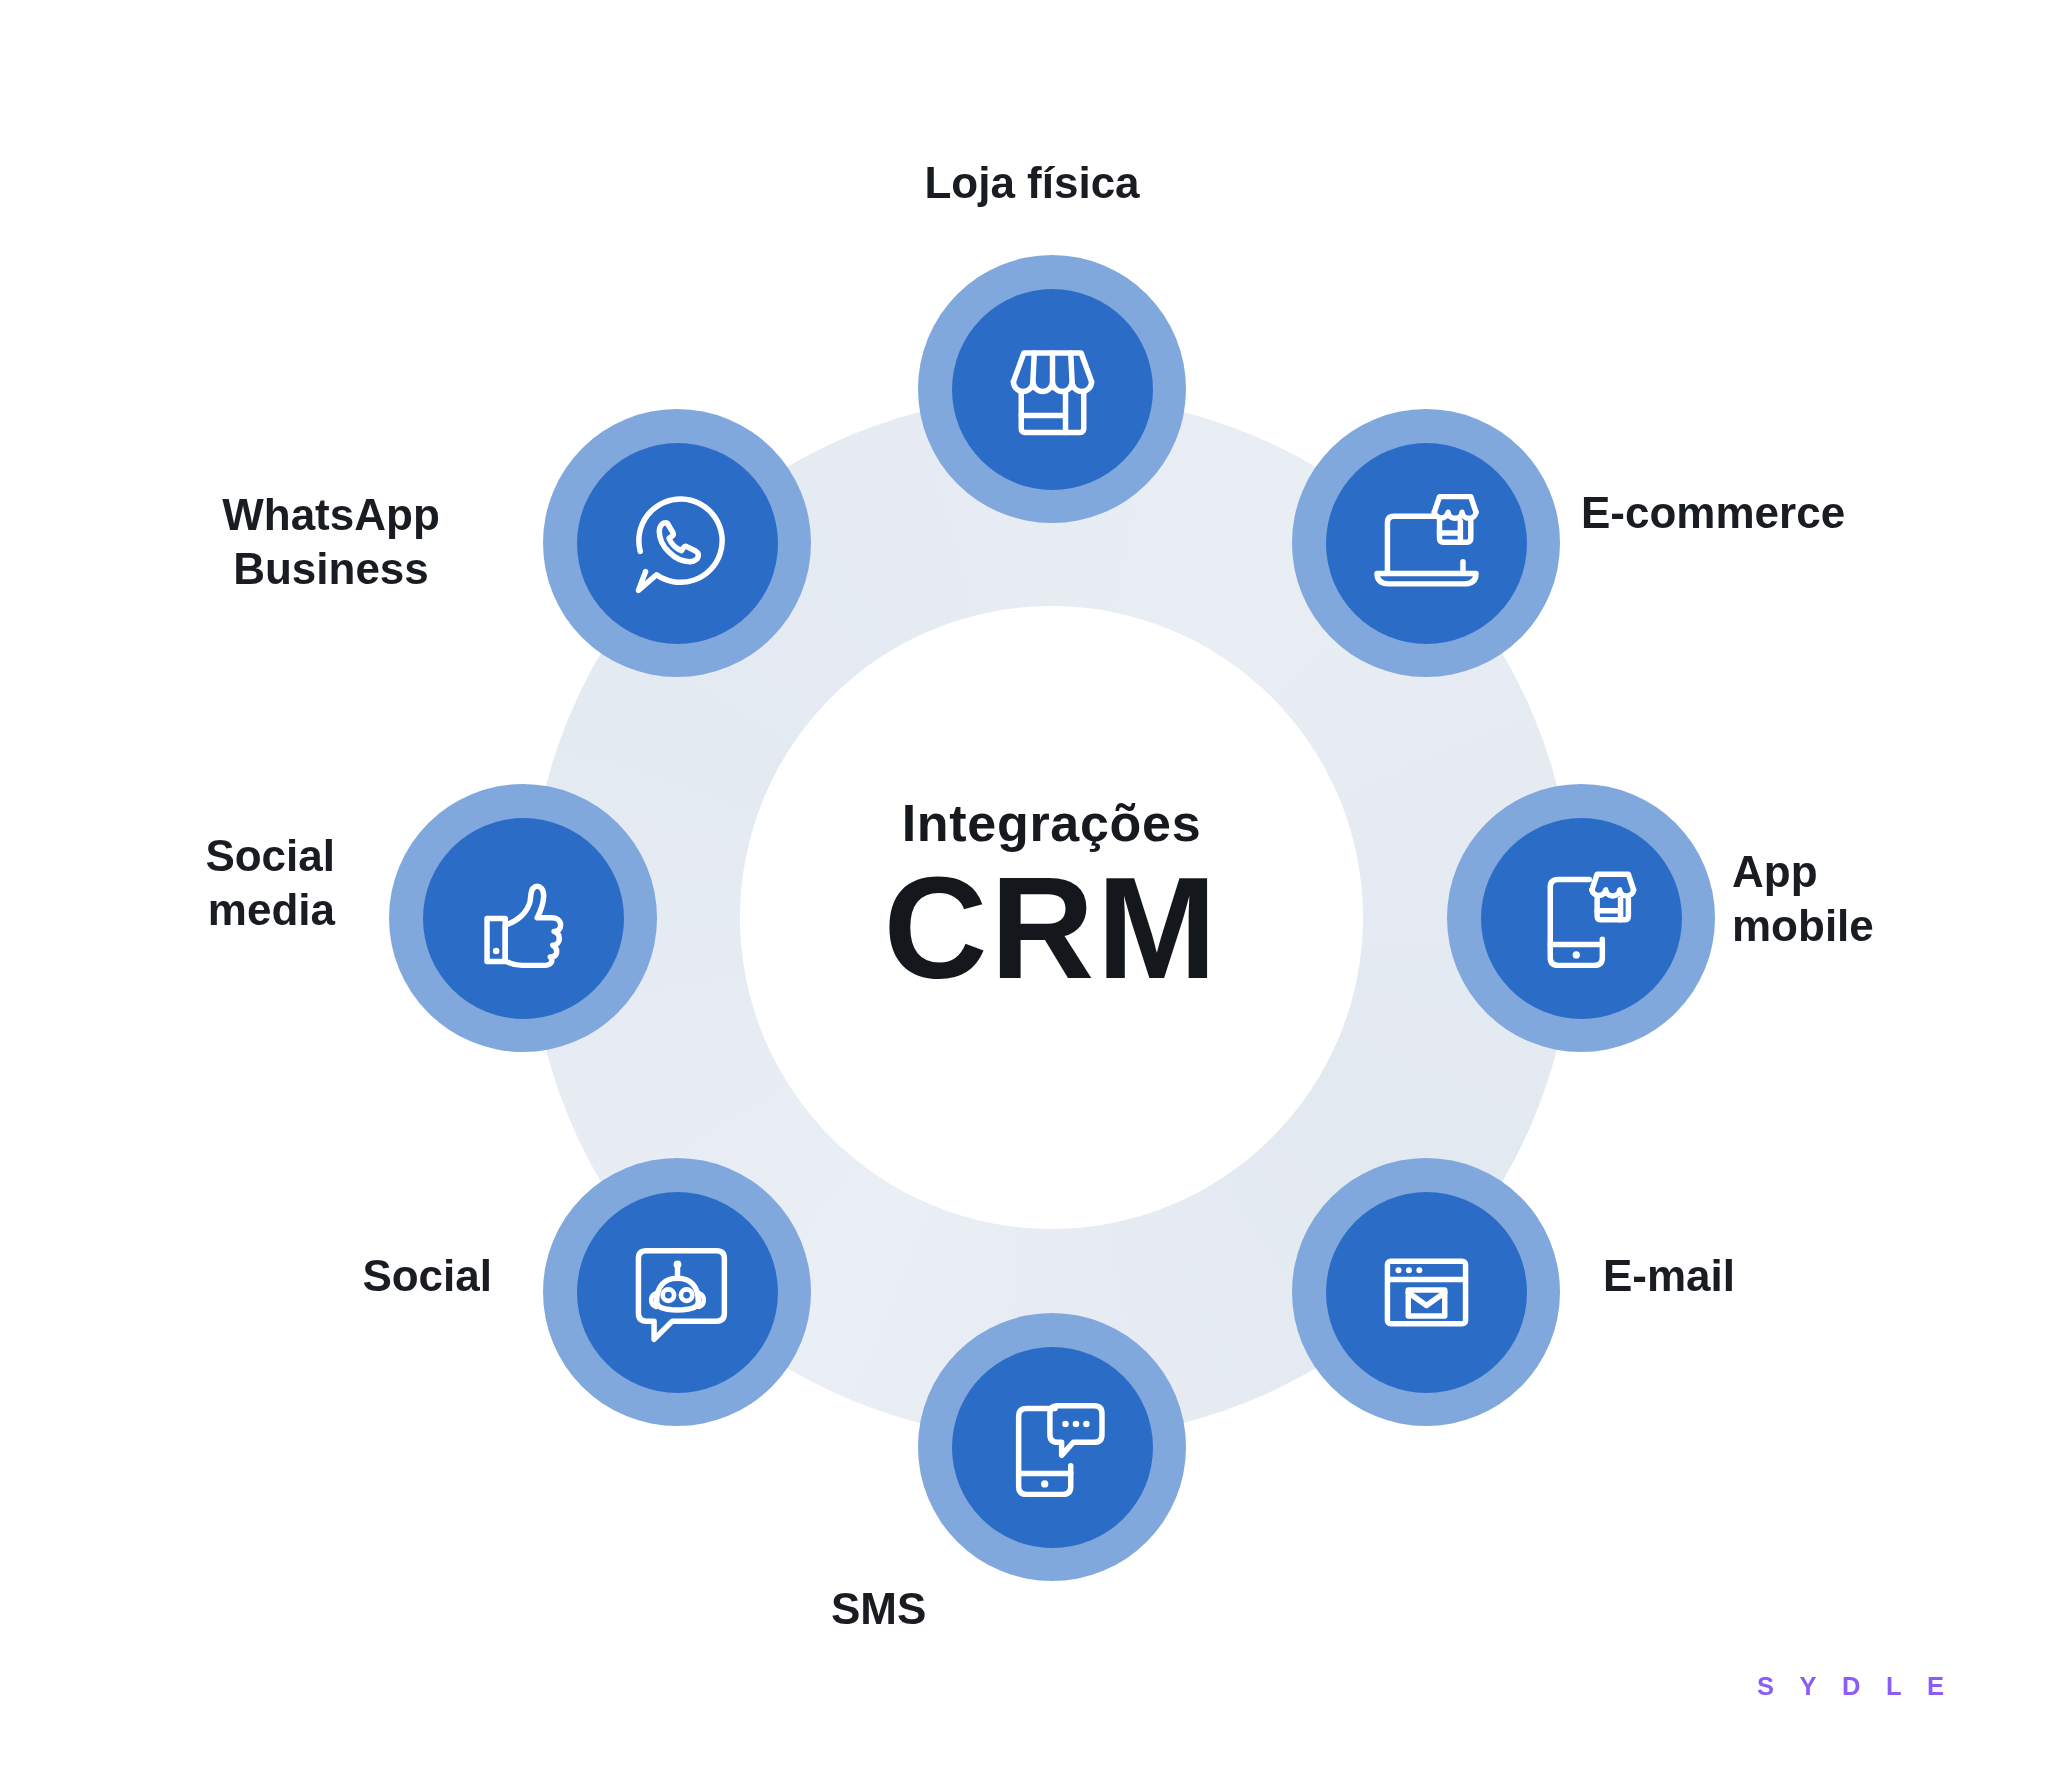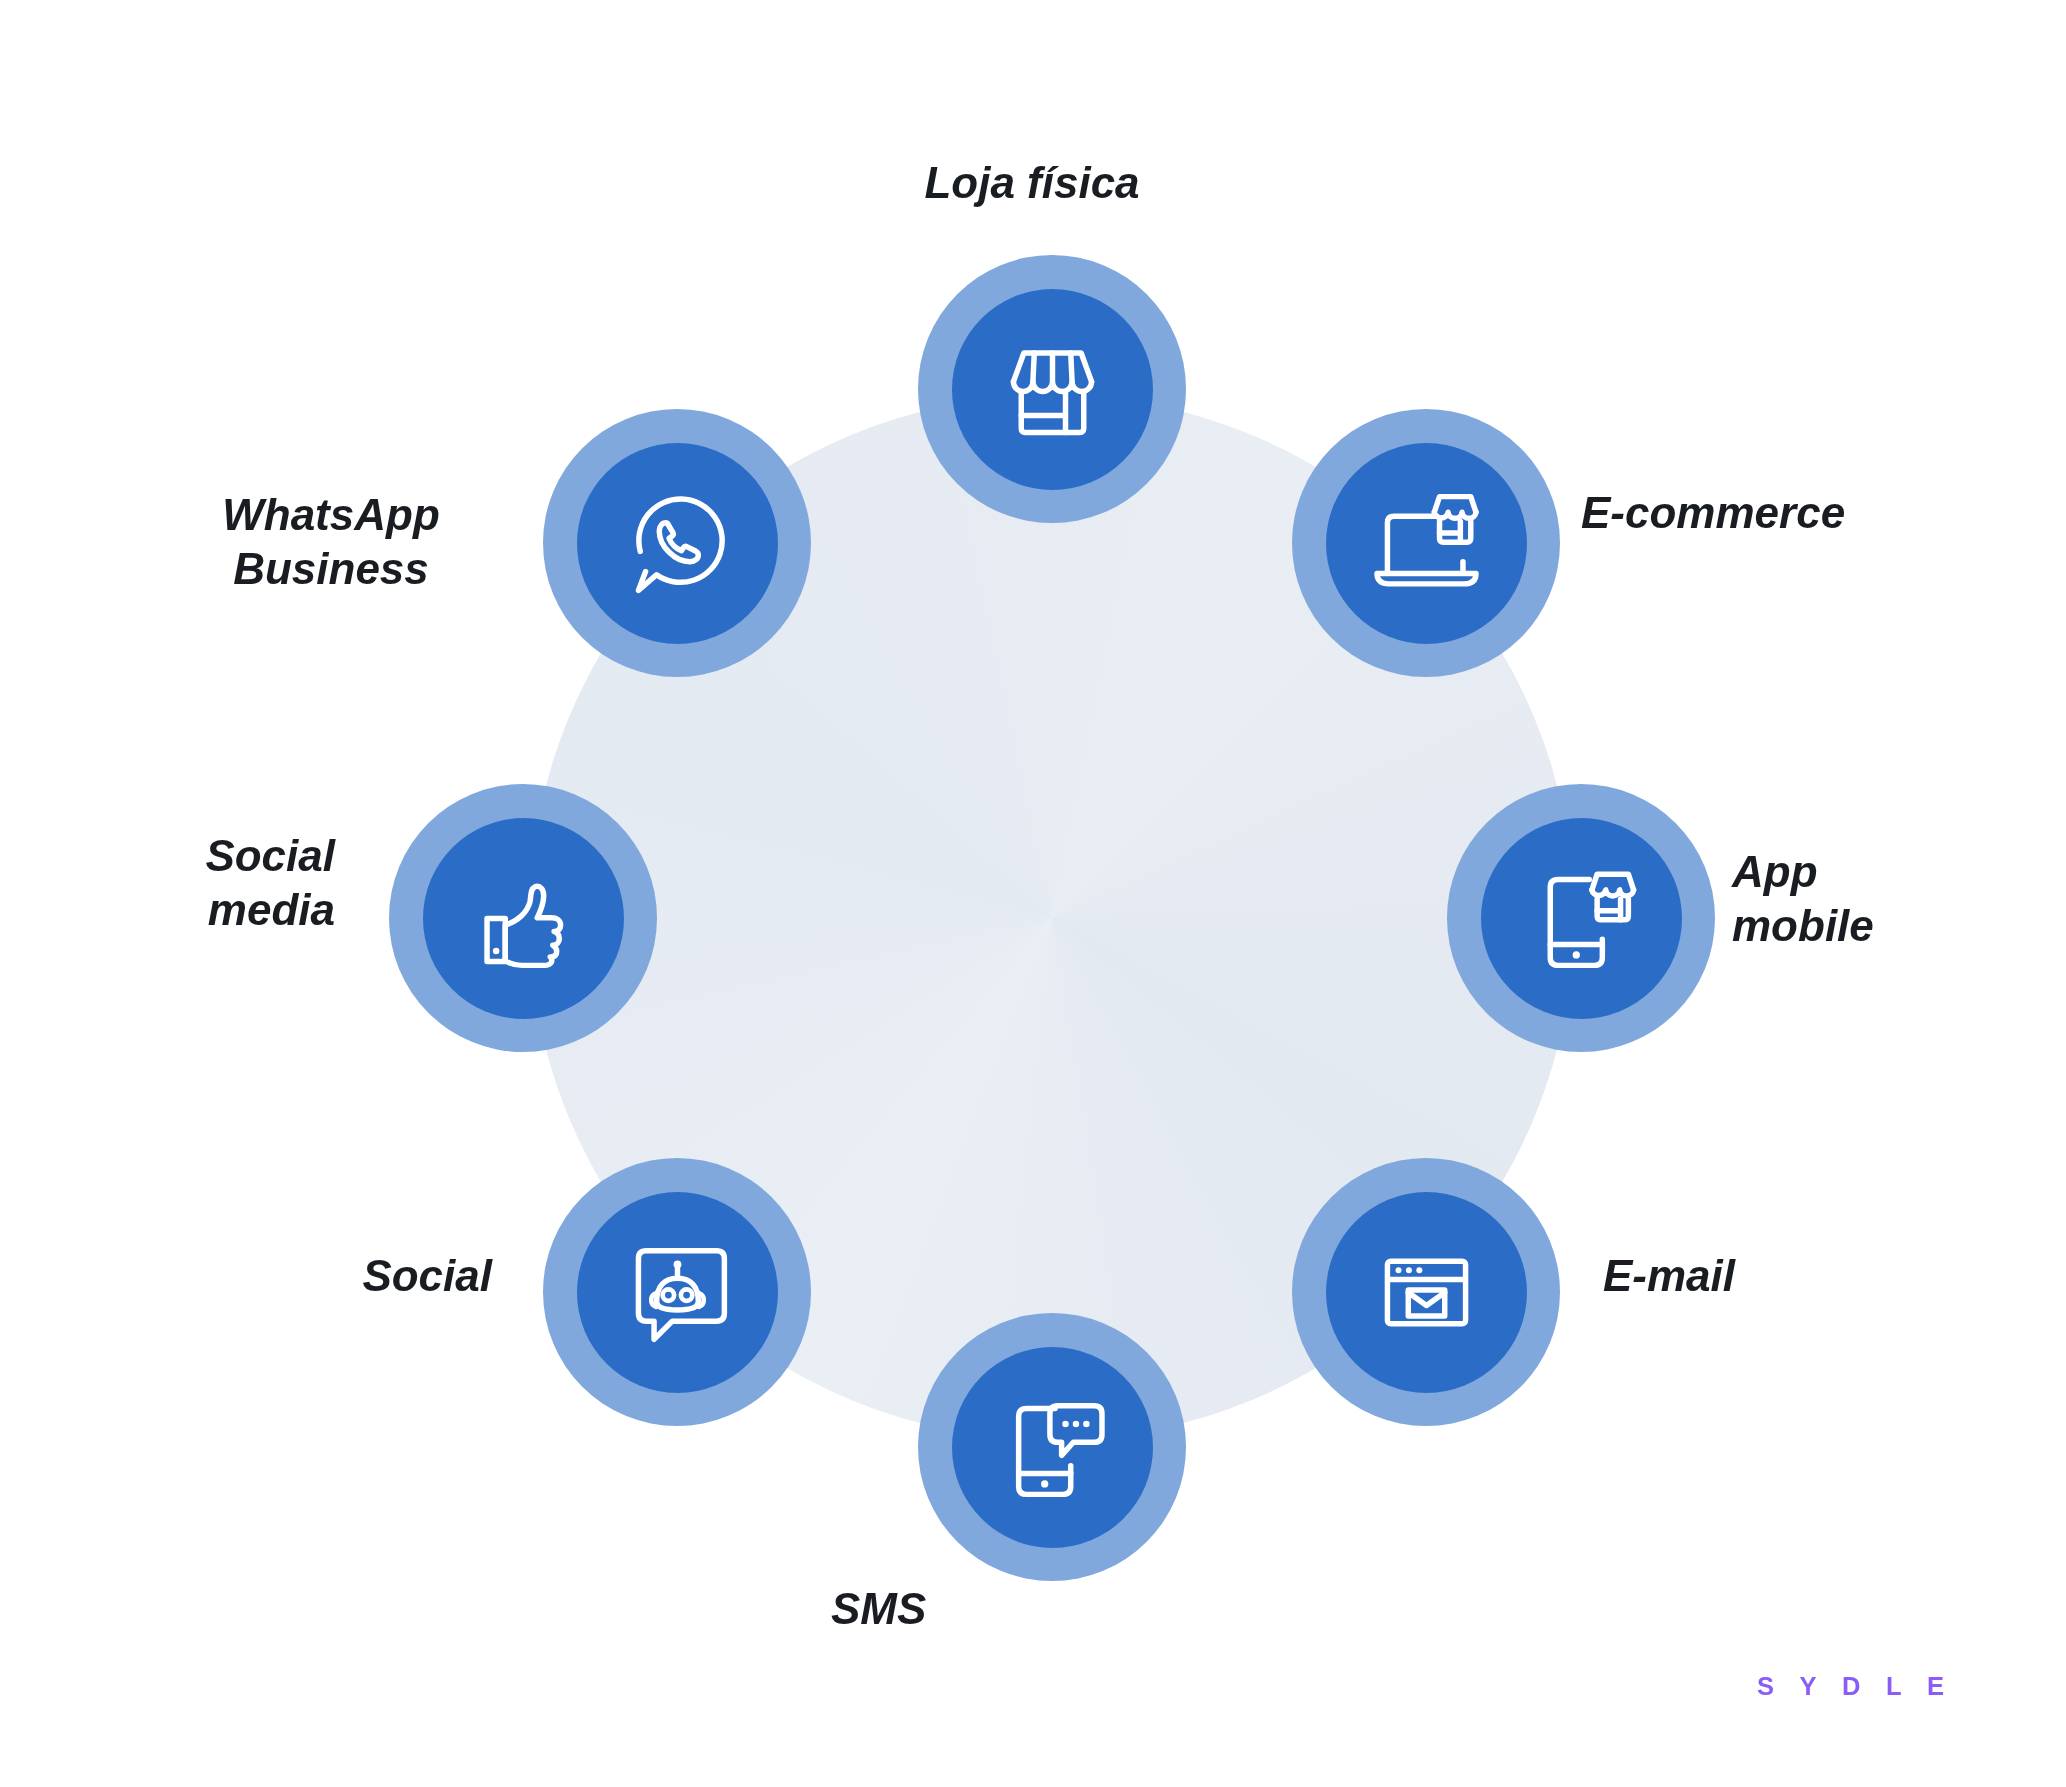--- a/index.html
+++ b/index.html
@@ -45,21 +45,21 @@
   .node-pos-app-mobile{left:1447px;top:784px;}
   .node-pos-e-mail{left:1292px;top:1158px;}
   .node-pos-sms{left:918px;top:1313px;}
   .node-pos-chatbot{left:543px;top:1158px;}
   .node-pos-social-media{left:389px;top:784px;}
   .node-pos-whatsapp-business{left:543px;top:409px;}
   
   .node-label{
     position:absolute;
     font-size:44px;font-weight:600;color:#191d22;
-    line-height:54px;white-space:pre-line;font-style:italic;
+    line-height:54px;white-space:pre-line;
   }
   .label-pos-loja-fisica{left:831px;top:156px;width:402px;text-align:center;}
   .label-pos-e-commerce{left:1581px;top:486px;text-align:left;}
   .label-pos-app-mobile{left:1732px;top:833px;text-align:left;margin-top:12px;}
   .label-pos-e-mail{left:1603px;top:1249px;text-align:left;}
   .label-pos-sms{left:831px;top:1582px;width:402px;text-align:left;}
   .label-pos-chatbot{left:224px;top:1249px;width:268px;text-align:right;}
   .label-pos-social-media{left:67px;top:829px;width:268px;text-align:right;}
   .label-pos-whatsapp-business{left:157px;top:488px;width:348px;text-align:center;}
   
@@ -137,20 +137,24 @@
       </g>
       <g id="sym-whatsapp-icon">
         <path d="M19.4,54.1 A32,32 0 1 1 31.9,72 L18,84 L23.5,69.5" fill="none" stroke="#fff" stroke-width="4.2" stroke-linecap="round" stroke-linejoin="round"></path>
         <path d="M39,32 C36.5,32 34,34.5 34,38.5 C34,50 46,62 57.5,62 C61.5,62 64,59.5 64,57 C64,55.8 63.3,54.6 62.2,54 L55.5,50.6 C54.4,50 53.2,50.3 52.5,51.3 L51,53.5 C47,52 43,48 41.5,44 L43.7,42.5 C44.7,41.8 45,40.6 44.4,39.5 L41,33.8 C40.6,32.7 39.8,32 39,32 Z" fill="none" stroke="#fff" stroke-width="4.2" stroke-linecap="round" stroke-linejoin="round"></path>
       </g>
     </defs>
   </svg>
 
   <div class="ring"></div>
 
+  <div class="center-circle">
+    <div class="center-sub">Integrações</div>
+    <div class="center-title">CRM</div>
+  </div>
 
   <div id="nodes">
       <div class="node node-pos-loja-fisica">
         <div class="node-inner">
           <svg viewBox="0 0 96 96">
             <use href="#sym-storefront-icon"></use>
           </svg>
         </div>
       </div>
       <div class="node node-pos-e-commerce">

